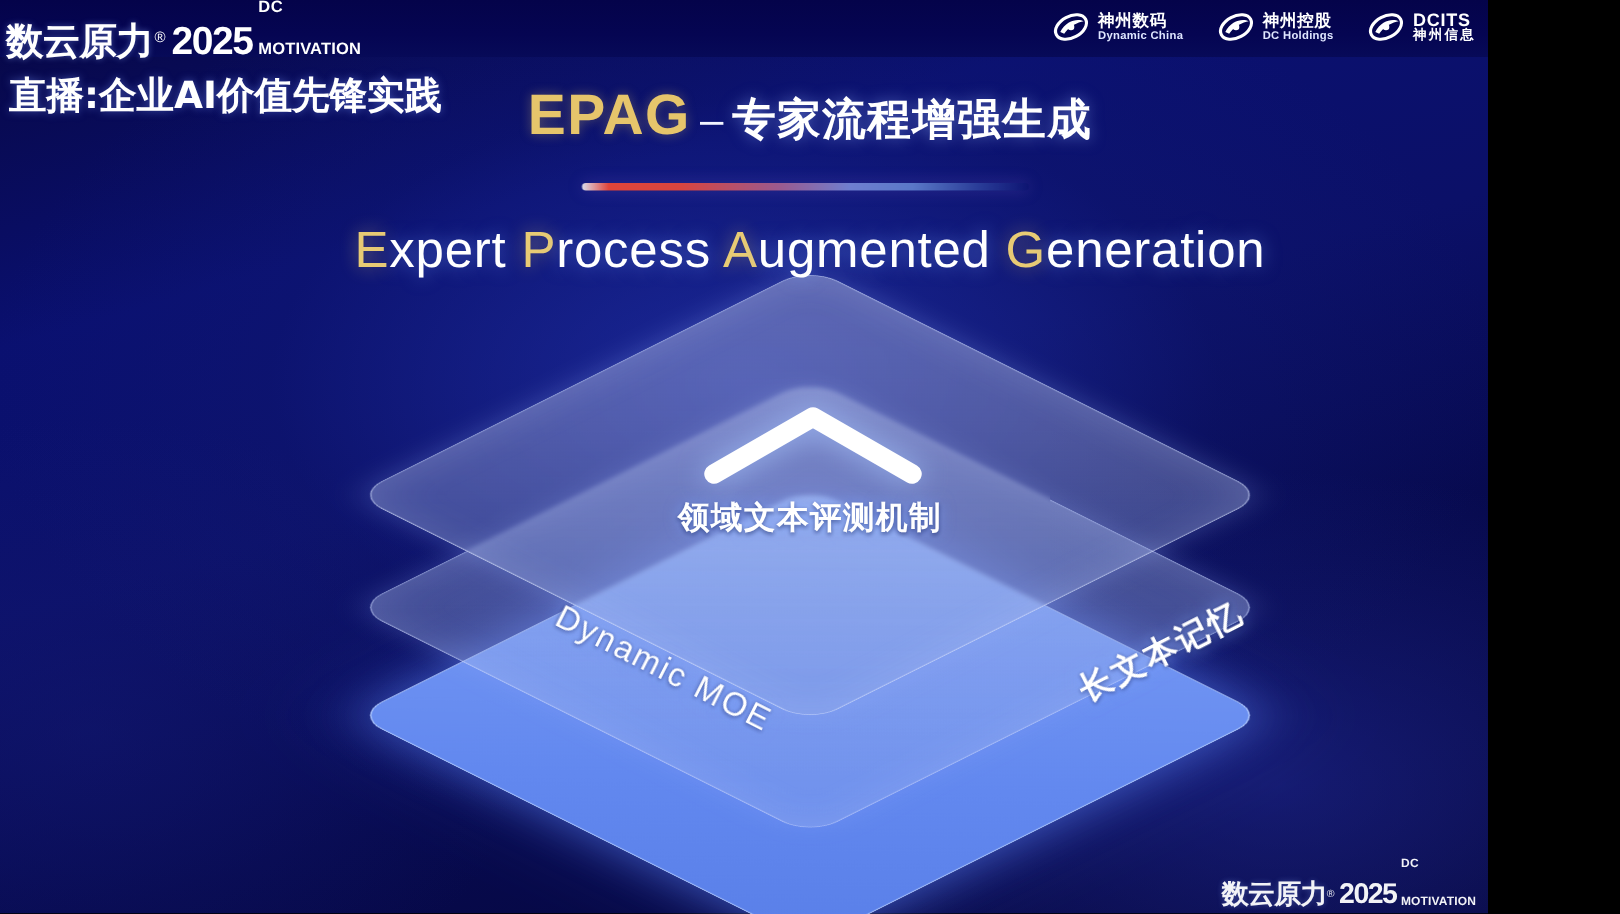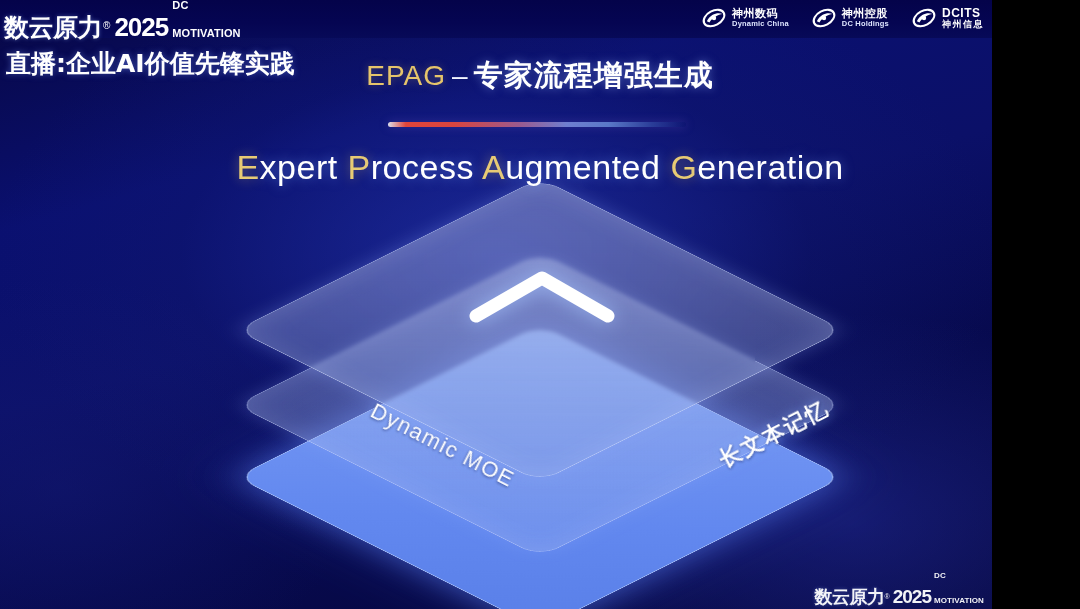--- a/index.html
+++ b/index.html
@@ -72,21 +72,21 @@
   .logo-big{font-size:12px;font-weight:bold;color:#fff;letter-spacing:.5px;line-height:1;}
   .logo-sub{font-size:9px;font-weight:bold;color:#fff;letter-spacing:1.5px;margin-top:1px;
             font-family:"DejaVu Sans","Liberation Sans",sans-serif;white-space:nowrap;}
 
   
   #epag-head{
     position:absolute;left:0;top:56px;width:1080px;text-align:center;z-index:15;
     white-space:nowrap;
   }
   #epag-head .gold{
-    font-size:28px;font-weight:normal;color:#e6c56b;letter-spacing:1px;
+    font-size:38px;font-weight:bold;color:#e6c56b;letter-spacing:1px;
     font-family:"Liberation Sans",sans-serif;
     text-shadow:0 0 8px rgba(230,197,107,.35);
     margin-top:48px;
   }
   #epag-head .dash{font-size:28px;color:#f2f4ff;font-weight:400;margin:0 6px;}
   #epag-head .cn{
     font-size:29px;font-weight:bold;color:#ffffff;letter-spacing:1px;
     font-family:"DejaVu Sans","Liberation Sans",sans-serif;
     text-shadow:0 0 10px rgba(150,180,255,.5);
   }
@@ -297,20 +297,21 @@
     <div class="layer" id="layer-top">
       <div class="face"></div>
     </div>
 
     <span id="chevron">
       <svg viewBox="0 0 148 56" width="148" height="56" aria-hidden="true">
         <path d="M8 48 L74 10 L140 48" fill="none" stroke="#ffffff" stroke-width="13" stroke-linecap="round" stroke-linejoin="round"></path>
       </svg>
     </span>
 
+    <div class="lbl" id="lbl-top">领域文本评测机制</div>
 
     <div class="lbl" id="lbl-moe">Dynamic MOE</div>
 
     <div class="lbl" id="lbl-mem">长文本记忆</div>
 
 
   </div>
 
   <div id="brand-bottom">
     <span class="brand-cn">数云原力</span>

